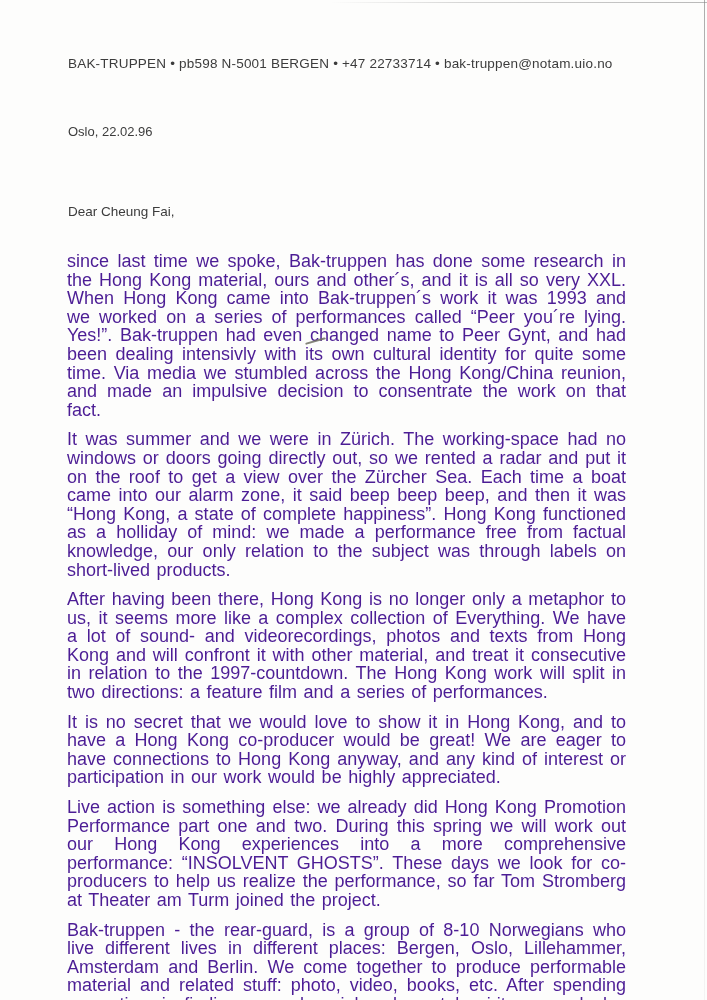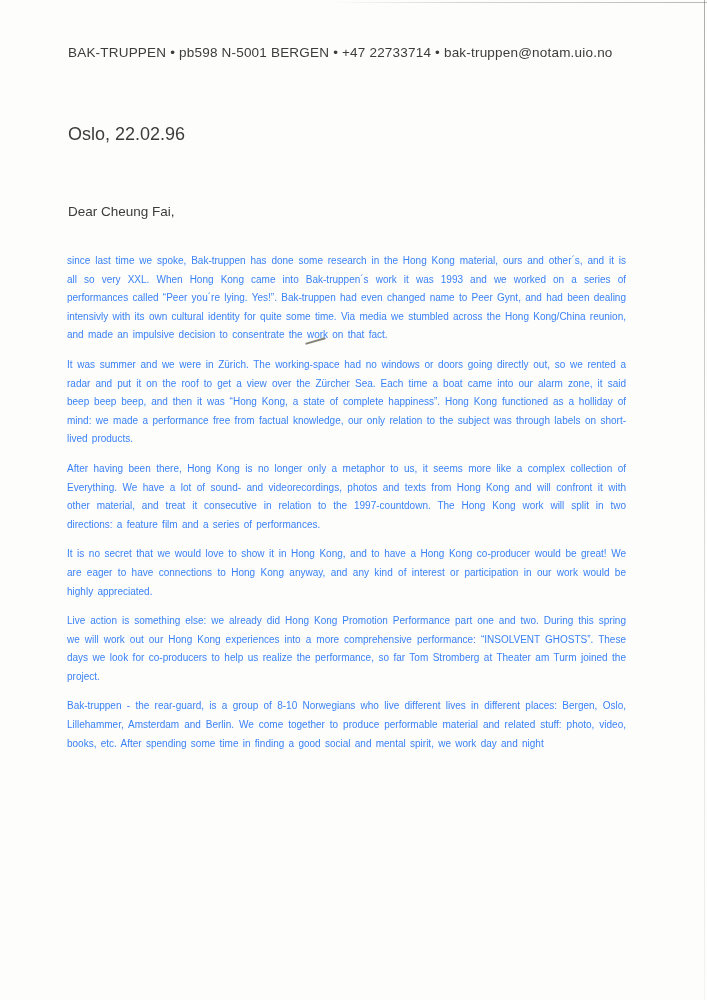--- a/index.html
+++ b/index.html
@@ -24,51 +24,51 @@
     background: linear-gradient(90deg, rgba(170,170,170,0), rgba(165,165,165,0.45) 35%, rgba(140,140,140,0.6));
   }
   .edge-right {
     position: absolute;
     top: 0; right: 2px;
     width: 1px; height: 100%;
     background: linear-gradient(180deg, rgba(130,130,130,0.65), rgba(160,160,160,0.35) 55%, rgba(180,180,180,0.12));
   }
   .letterhead {
     position: absolute;
-    left: 68px; top: 45px;
+    left: 68px; top: 56px;
     width: 600px;
     font-size: 13.5px;
     letter-spacing: 0.2px;
     white-space: nowrap;
     color: #3c3c3c;
   }
   .dateline {
     position: absolute;
     left: 68px; top: 124px;
-    font-size: 18px;
+    font-size: 13px;
     color: #3c3c3c;
   }
   .salutation {
     position: absolute;
     left: 68px; top: 204px;
     font-size: 13.5px;
     color: #3c3c3c;
   }
   .body-text {
     position: absolute;
     left: 67px; top: 252px;
     width: 575px;
   }
   .body-text p {
     margin: 0 16px 11px 0;
-    font-size: 10px;
+    font-size: 18px;
     line-height: 18.6px;
     word-spacing: 1.5px;
     text-align: justify;
-    color: #3b82f6;
+    color: #4c1d95;
   }
   
   .pen-mark {
     position: absolute;
     left: 305px; top: 336px;
     width: 21px; height: 8px;
     pointer-events: none;
   }
   .pen-mark::before {
     content: "";

